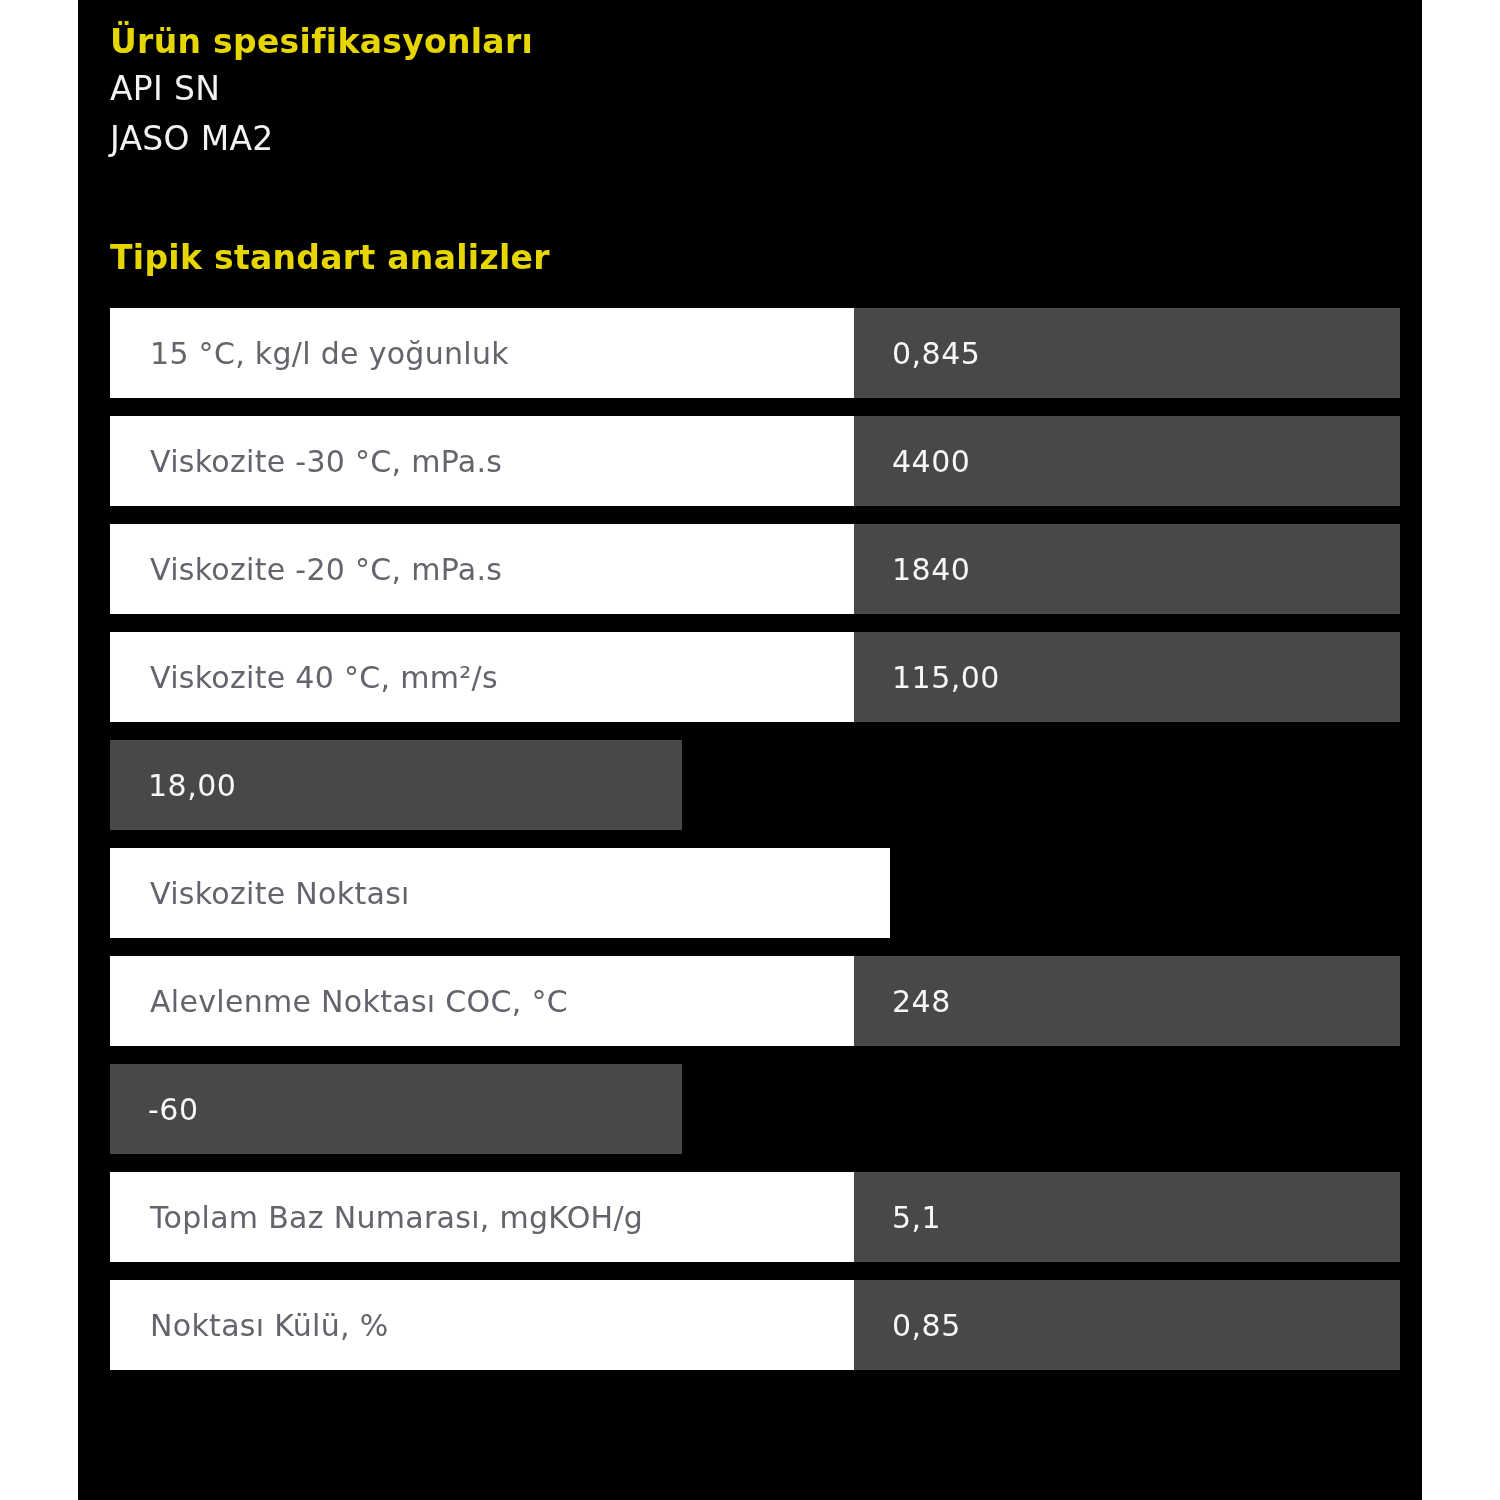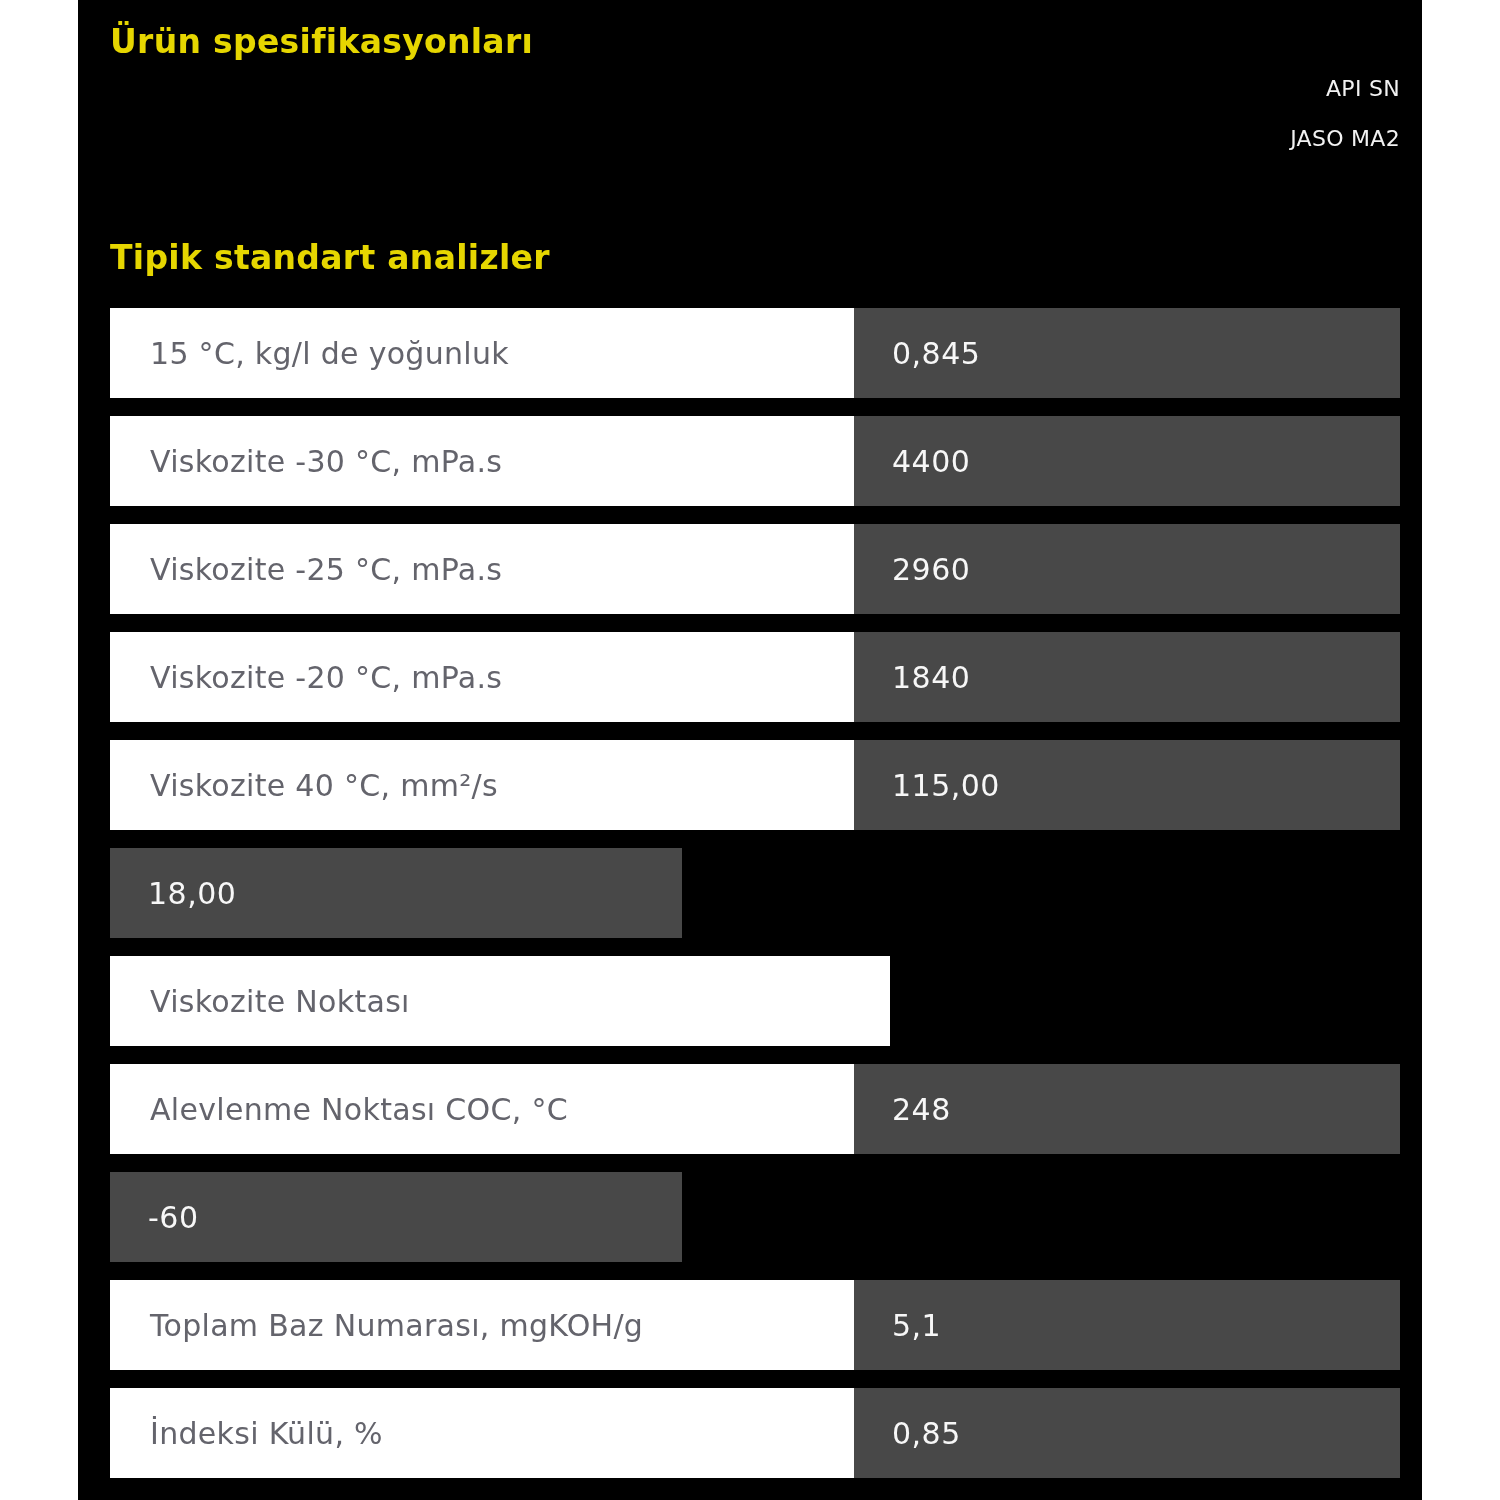--- a/index.html
+++ b/index.html
@@ -24,25 +24,24 @@
   .heading {
     color: #e6d600;
     font-size: 33px;
     font-weight: 600;
     letter-spacing: 0.3px;
     line-height: 44px;
     margin: 0;
   }
   .spec-line {
     color: #f2f2f2;
-    font-size: 22px;
+    font-size: 33px;
     font-weight: 400;
     line-height: 50px;
     letter-spacing: 0.3px;
-    text-align: right;
   }
   .section-heading {
     margin-top: 72px;
     margin-bottom: 28px;
   }
   .spec-table {
     display: flex;
     flex-direction: column;
     gap: 18px;
   }
@@ -92,24 +91,20 @@
     <div class="row">
       <div class="cell-label">15 °C, kg/l de yoğunluk</div>
       <div class="cell-value">0,845</div>
     </div>
 
     <div class="row">
       <div class="cell-label">Viskozite -30 °C, mPa.s</div>
       <div class="cell-value">4400</div>
     </div>
 
-    <div class="row">
-      <div class="cell-label">Viskozite -25 °C, mPa.s</div>
-      <div class="cell-value">2960</div>
-    </div>
 
     <div class="row">
       <div class="cell-label">Viskozite -20 °C, mPa.s</div>
       <div class="cell-value">1840</div>
     </div>
 
     <div class="row">
       <div class="cell-label">Viskozite 40 °C, mm²/s</div>
       <div class="cell-value">115,00</div>
     </div>
@@ -130,18 +125,18 @@
     <div class="row">
       <div class="cell-value">-60</div>
     </div>
 
     <div class="row">
       <div class="cell-label">Toplam Baz Numarası, mgKOH/g</div>
       <div class="cell-value">5,1</div>
     </div>
 
     <div class="row">
-      <div class="cell-label">İndeksi Külü, %</div>
+      <div class="cell-label">Noktası Külü, %</div>
       <div class="cell-value">0,85</div>
     </div>
 
   </div>
 </div>
 
 </body></html>

